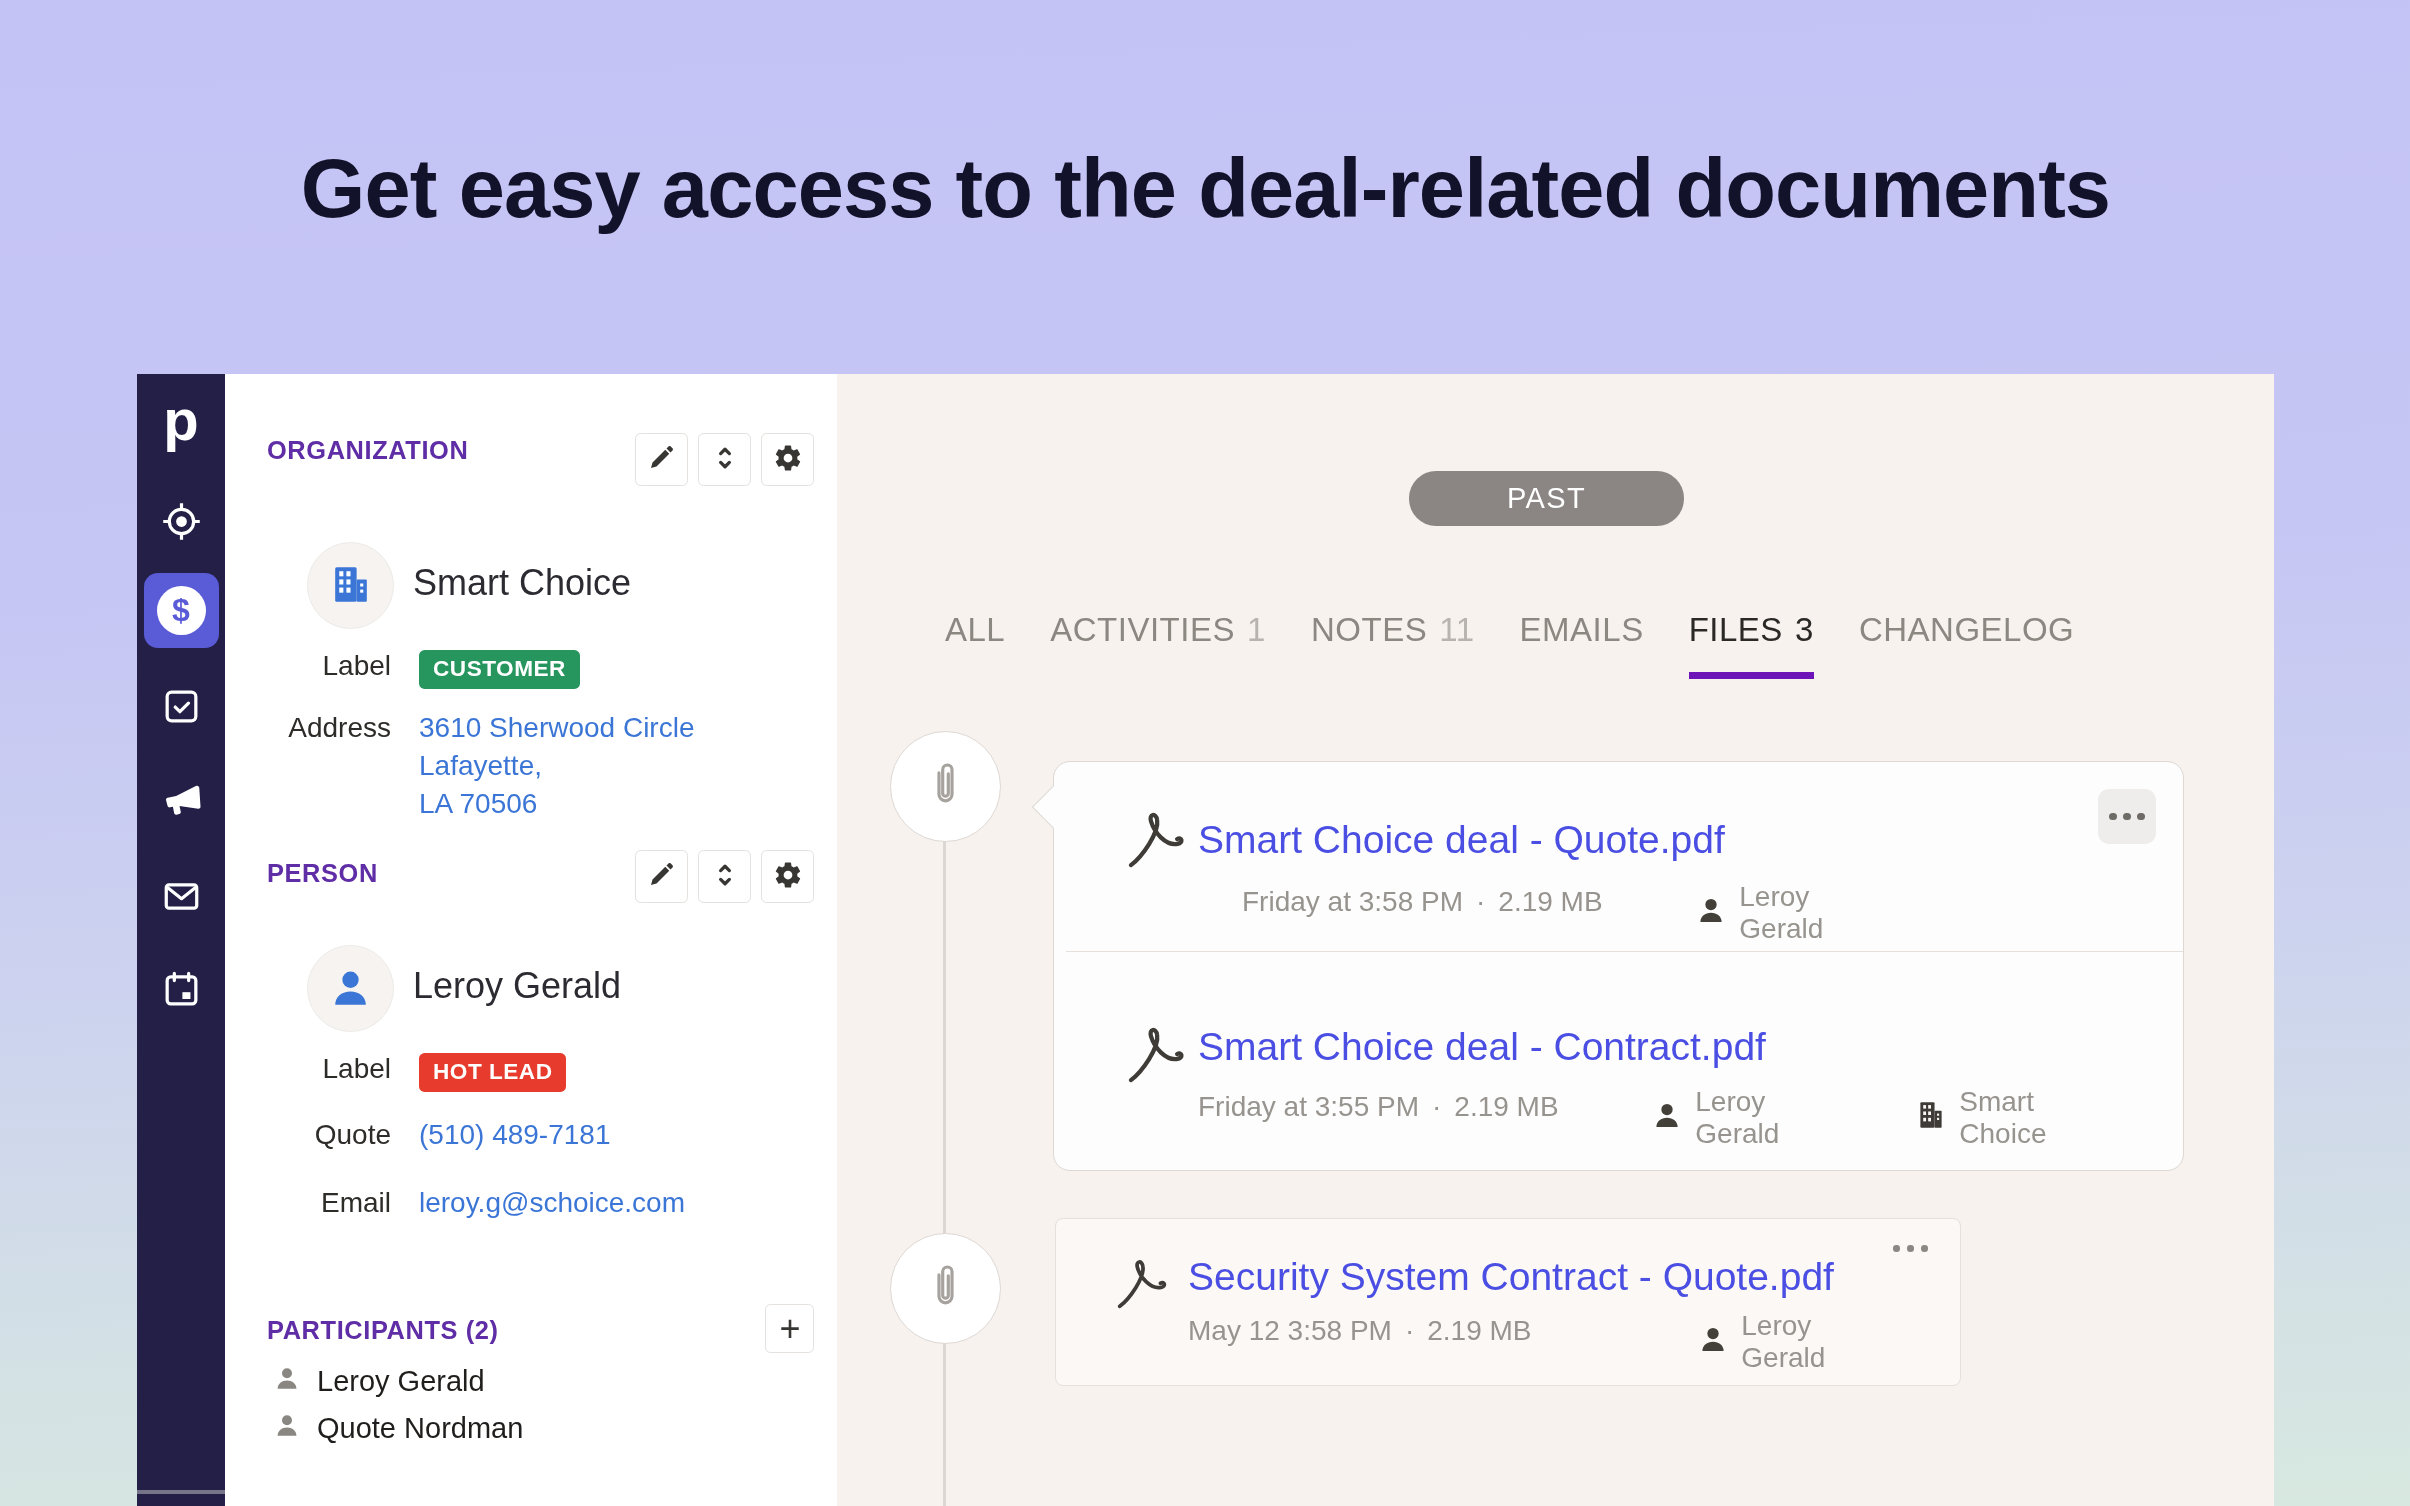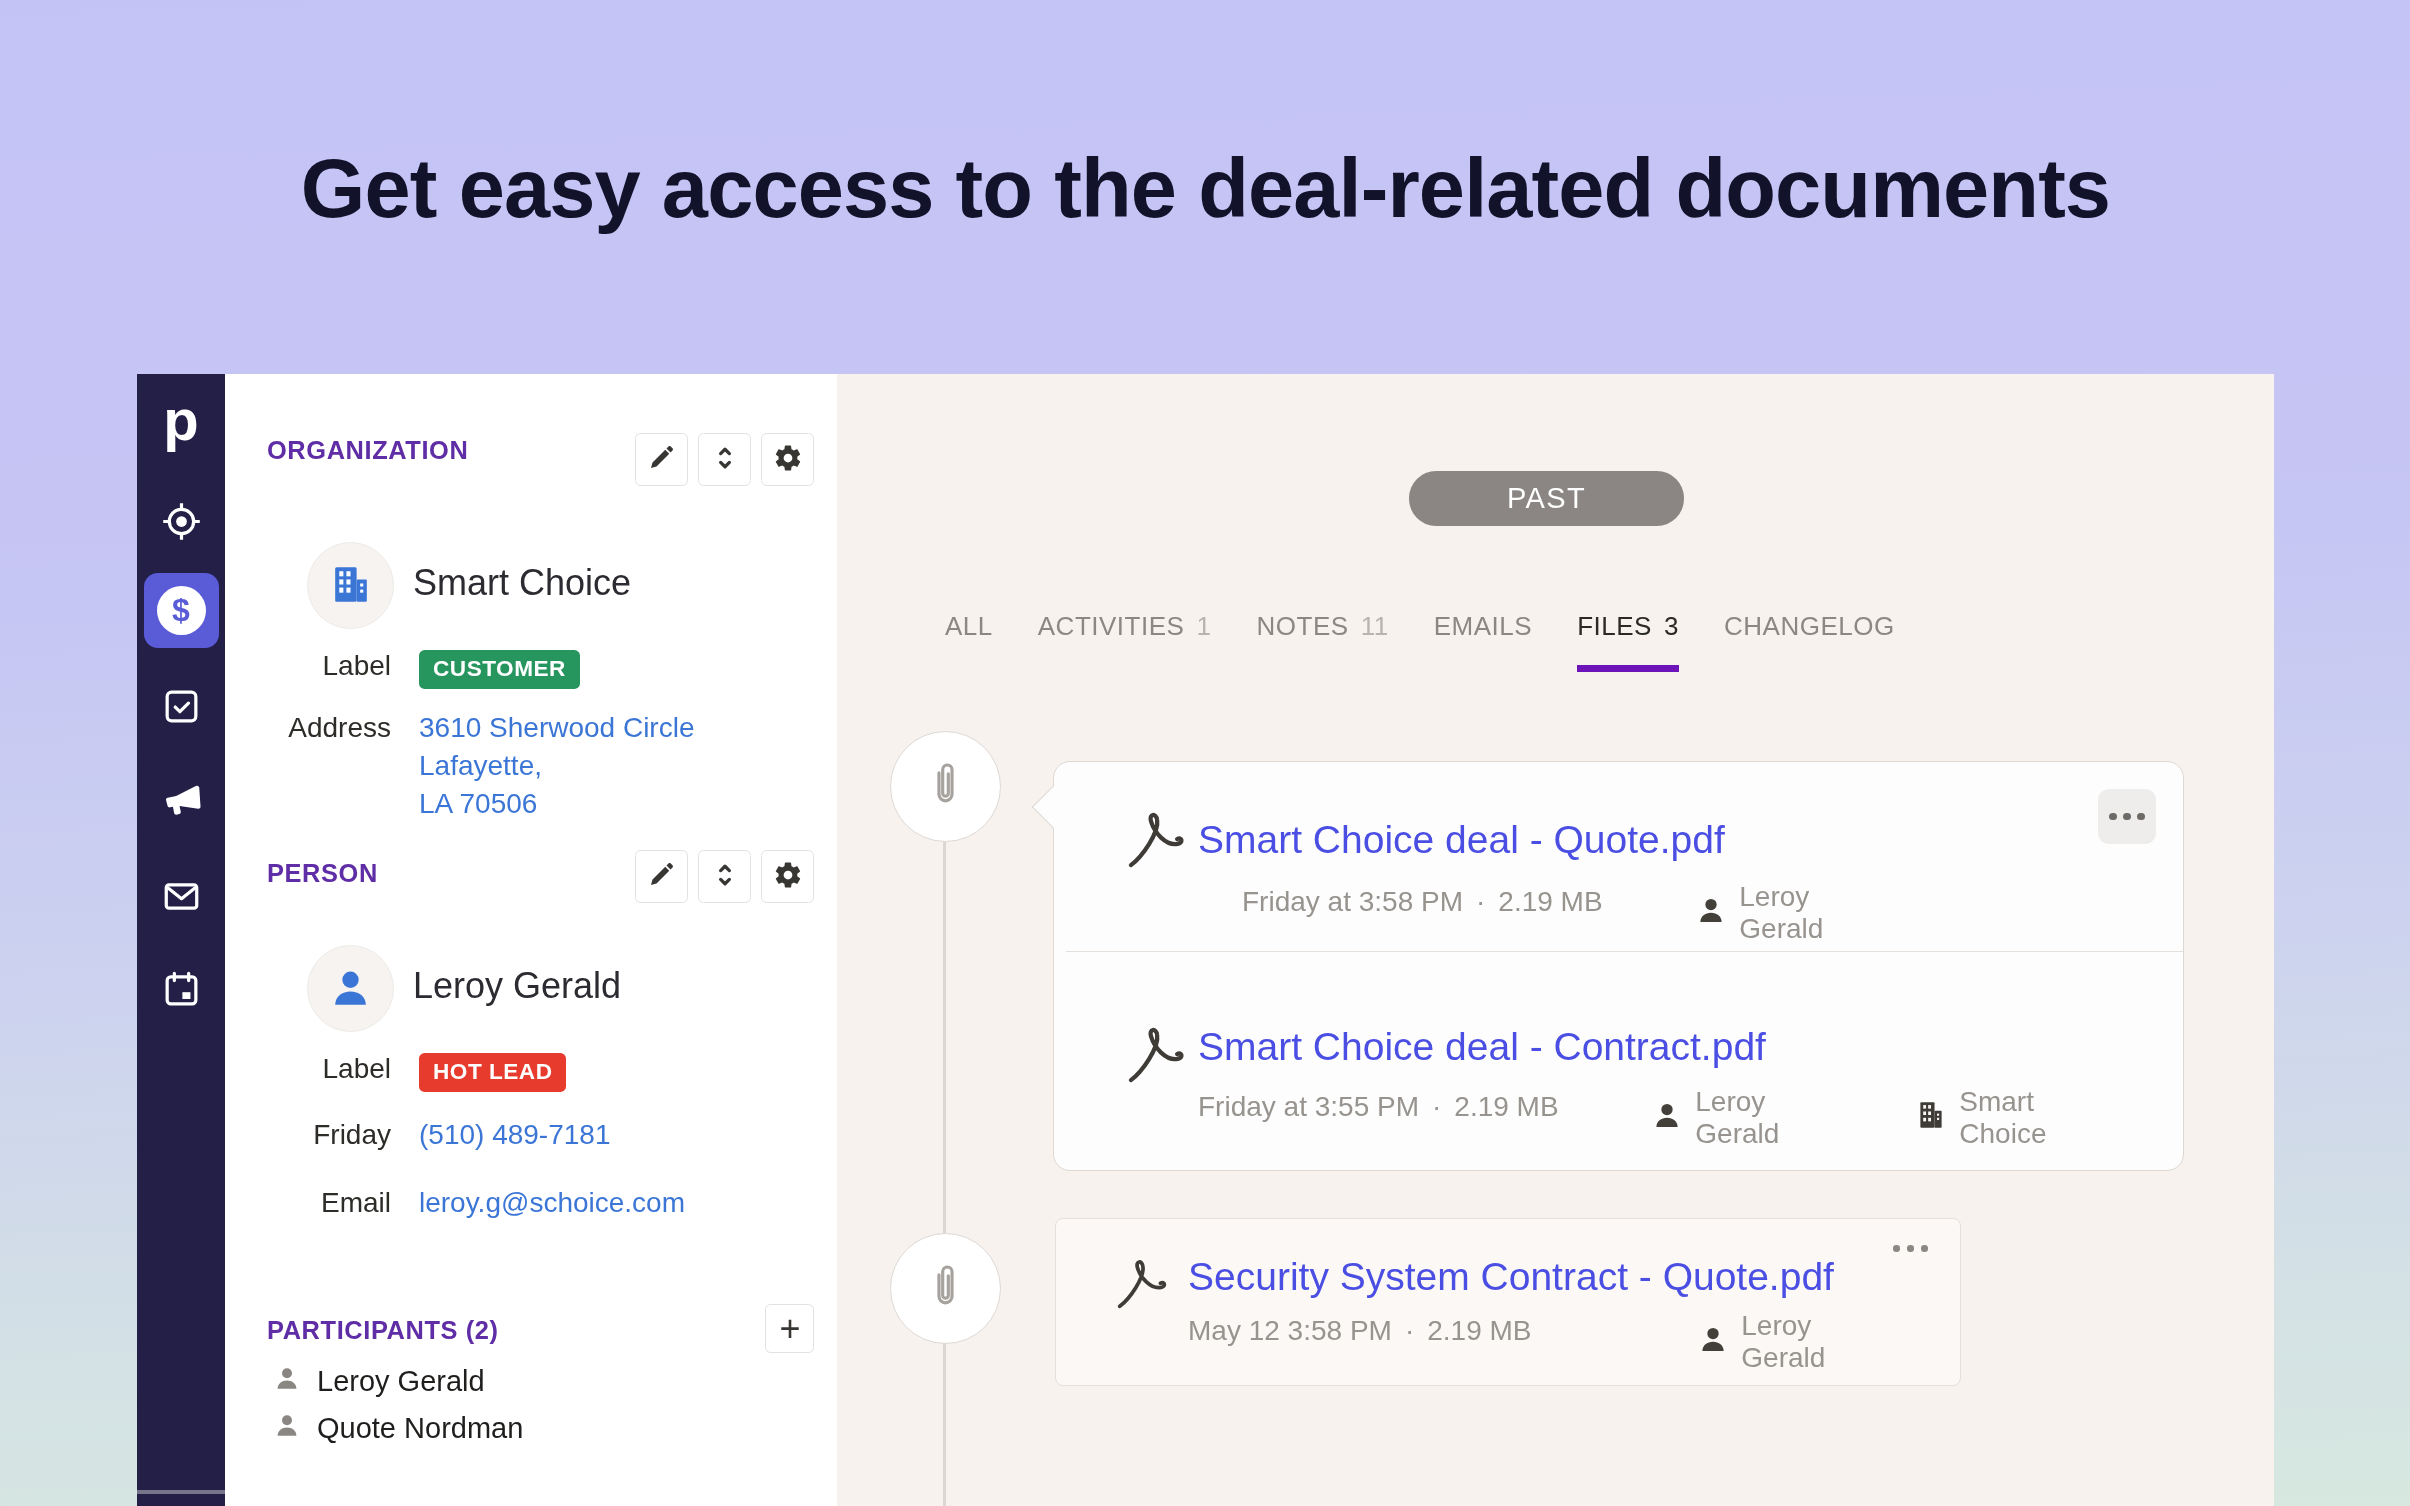--- a/index.html
+++ b/index.html
@@ -51,21 +51,21 @@
   .participant { position:absolute; left:47px; display:flex; align-items:center; gap:15px; }
   .participant svg { width:30px; height:30px; }
   .participant span { font-size:29px; color:#1f1e1c; }
 
   
   .main { flex:1; background:#f7f2ee; position:relative; }
   .past-pill { position:absolute; left:572px; top:97px; width:275px; height:55px; border-radius:27px;
                background:#8b8683; color:#fff; font-size:29px; letter-spacing:1.4px;
                display:flex; align-items:center; justify-content:center; }
   .tabs { position:absolute; left:108px; top:237px; display:flex; gap:45px; }
-  .tab { display:flex; gap:12.2px; font-size:26px; color:#8b8781; letter-spacing:0.5px; padding-bottom:22.6px; cursor:pointer; }
+  .tab { display:flex; gap:12.2px; font-size:33px; color:#8b8781; letter-spacing:0.5px; padding-bottom:22.6px; cursor:pointer; }
   .tab .count { color:#b7b3ae; }
   .tab.active { color:#2b2926; border-bottom:7.5px solid #6d14b8; }
   .tab.active .count { color:#2b2926; }
 
   .tl-line { position:absolute; left:106px; top:363px; bottom:0; width:2.8px; background:#dcd7d3; }
   .clip-circle { position:absolute; left:53px; width:111px; height:111px; border-radius:50%; background:#fff;
                  border:1.9px solid #ddd8d4; display:flex; align-items:center; justify-content:center; }
   .clip-circle svg { width:41px; height:58px; }
   .clip-1 { top:357px; } .clip-2 { top:859px; }
 
@@ -252,21 +252,21 @@
       </span>
     </div>
     <a class="entity-name" style="top:591px;" href="#">Leroy Gerald</a>
 
     <div class="field-row" style="top:676px;">
       <div class="f-label">Label</div>
       <span class="badge badge-red">HOT LEAD</span>
     </div>
 
     <div class="field-row" style="top:742px;">
-      <div class="f-label">Friday</div>
+      <div class="f-label">Quote</div>
       <a class="blue-link" href="#">(510) 489-7181</a>
     </div>
 
     <div class="field-row" style="top:810px;">
       <div class="f-label">Email</div>
       <a class="blue-link" href="#">leroy.g@schoice.com</a>
     </div>
 
     <div class="sec-header" style="top:942px;">PARTICIPANTS (2)</div>
     <div class="btn-group" style="top:930px;">

